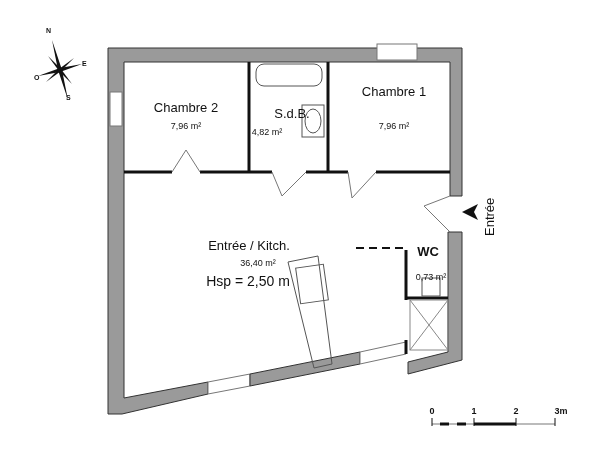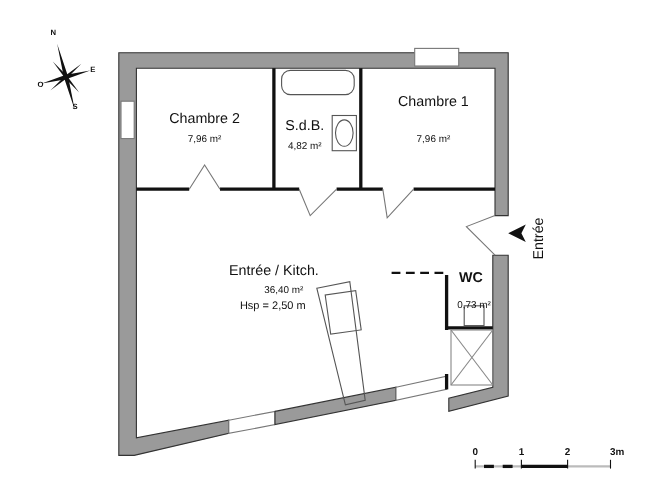--- a/index.html
+++ b/index.html
@@ -86,27 +86,27 @@
   </g>
 </svg>
 
 <span class="compass-lbl" style="left:46px;top:27px;">N</span>
 <span class="compass-lbl" style="left:82px;top:60px;">E</span>
 <span class="compass-lbl" style="left:66px;top:94px;">S</span>
 <span class="compass-lbl" style="left:34px;top:74px;">O</span>
 
 <div class="lbl room-name" style="left:186px;top:100px;">Chambre 2</div>
 <div class="lbl room-area" style="left:186px;top:121px;">7,96 m²</div>
-<div class="lbl room-name" style="left:277px;top:106px;">S.d.B.</div>
-<div class="lbl room-area" style="left:277px;top:127px;">4,82 m²</div>
+<div class="lbl room-name" style="left:292px;top:106px;">S.d.B.</div>
+<div class="lbl room-area" style="left:267px;top:127px;">4,82 m²</div>
 <div class="lbl room-name" style="left:394px;top:84px;">Chambre 1</div>
 <div class="lbl room-area" style="left:394px;top:121px;">7,96 m²</div>
 <div class="lbl room-name" style="left:249px;top:238px;">Entrée / Kitch.</div>
 <div class="lbl room-area" style="left:258px;top:258px;">36,40 m²</div>
-<div class="lbl room-area" style="left:248px;top:273px;font-size:10px;">Hsp = 2,50 m</div>
+<div class="lbl room-area" style="left:248px;top:273px;font-size:14px;">Hsp = 2,50 m</div>
 <div class="lbl room-name" style="left:428px;top:244px;font-weight:bold;">WC</div>
 <div class="lbl room-area" style="left:431px;top:272px;">0,73 m²</div>
 
 <div class="entree" style="left:482px;top:236px;">Entrée</div>
 
 <span class="scale-lbl" style="left:432px;top:406px;">0</span>
 <span class="scale-lbl" style="left:474px;top:406px;">1</span>
 <span class="scale-lbl" style="left:516px;top:406px;">2</span>
 <span class="scale-lbl" style="left:561px;top:406px;">3m</span>
 

